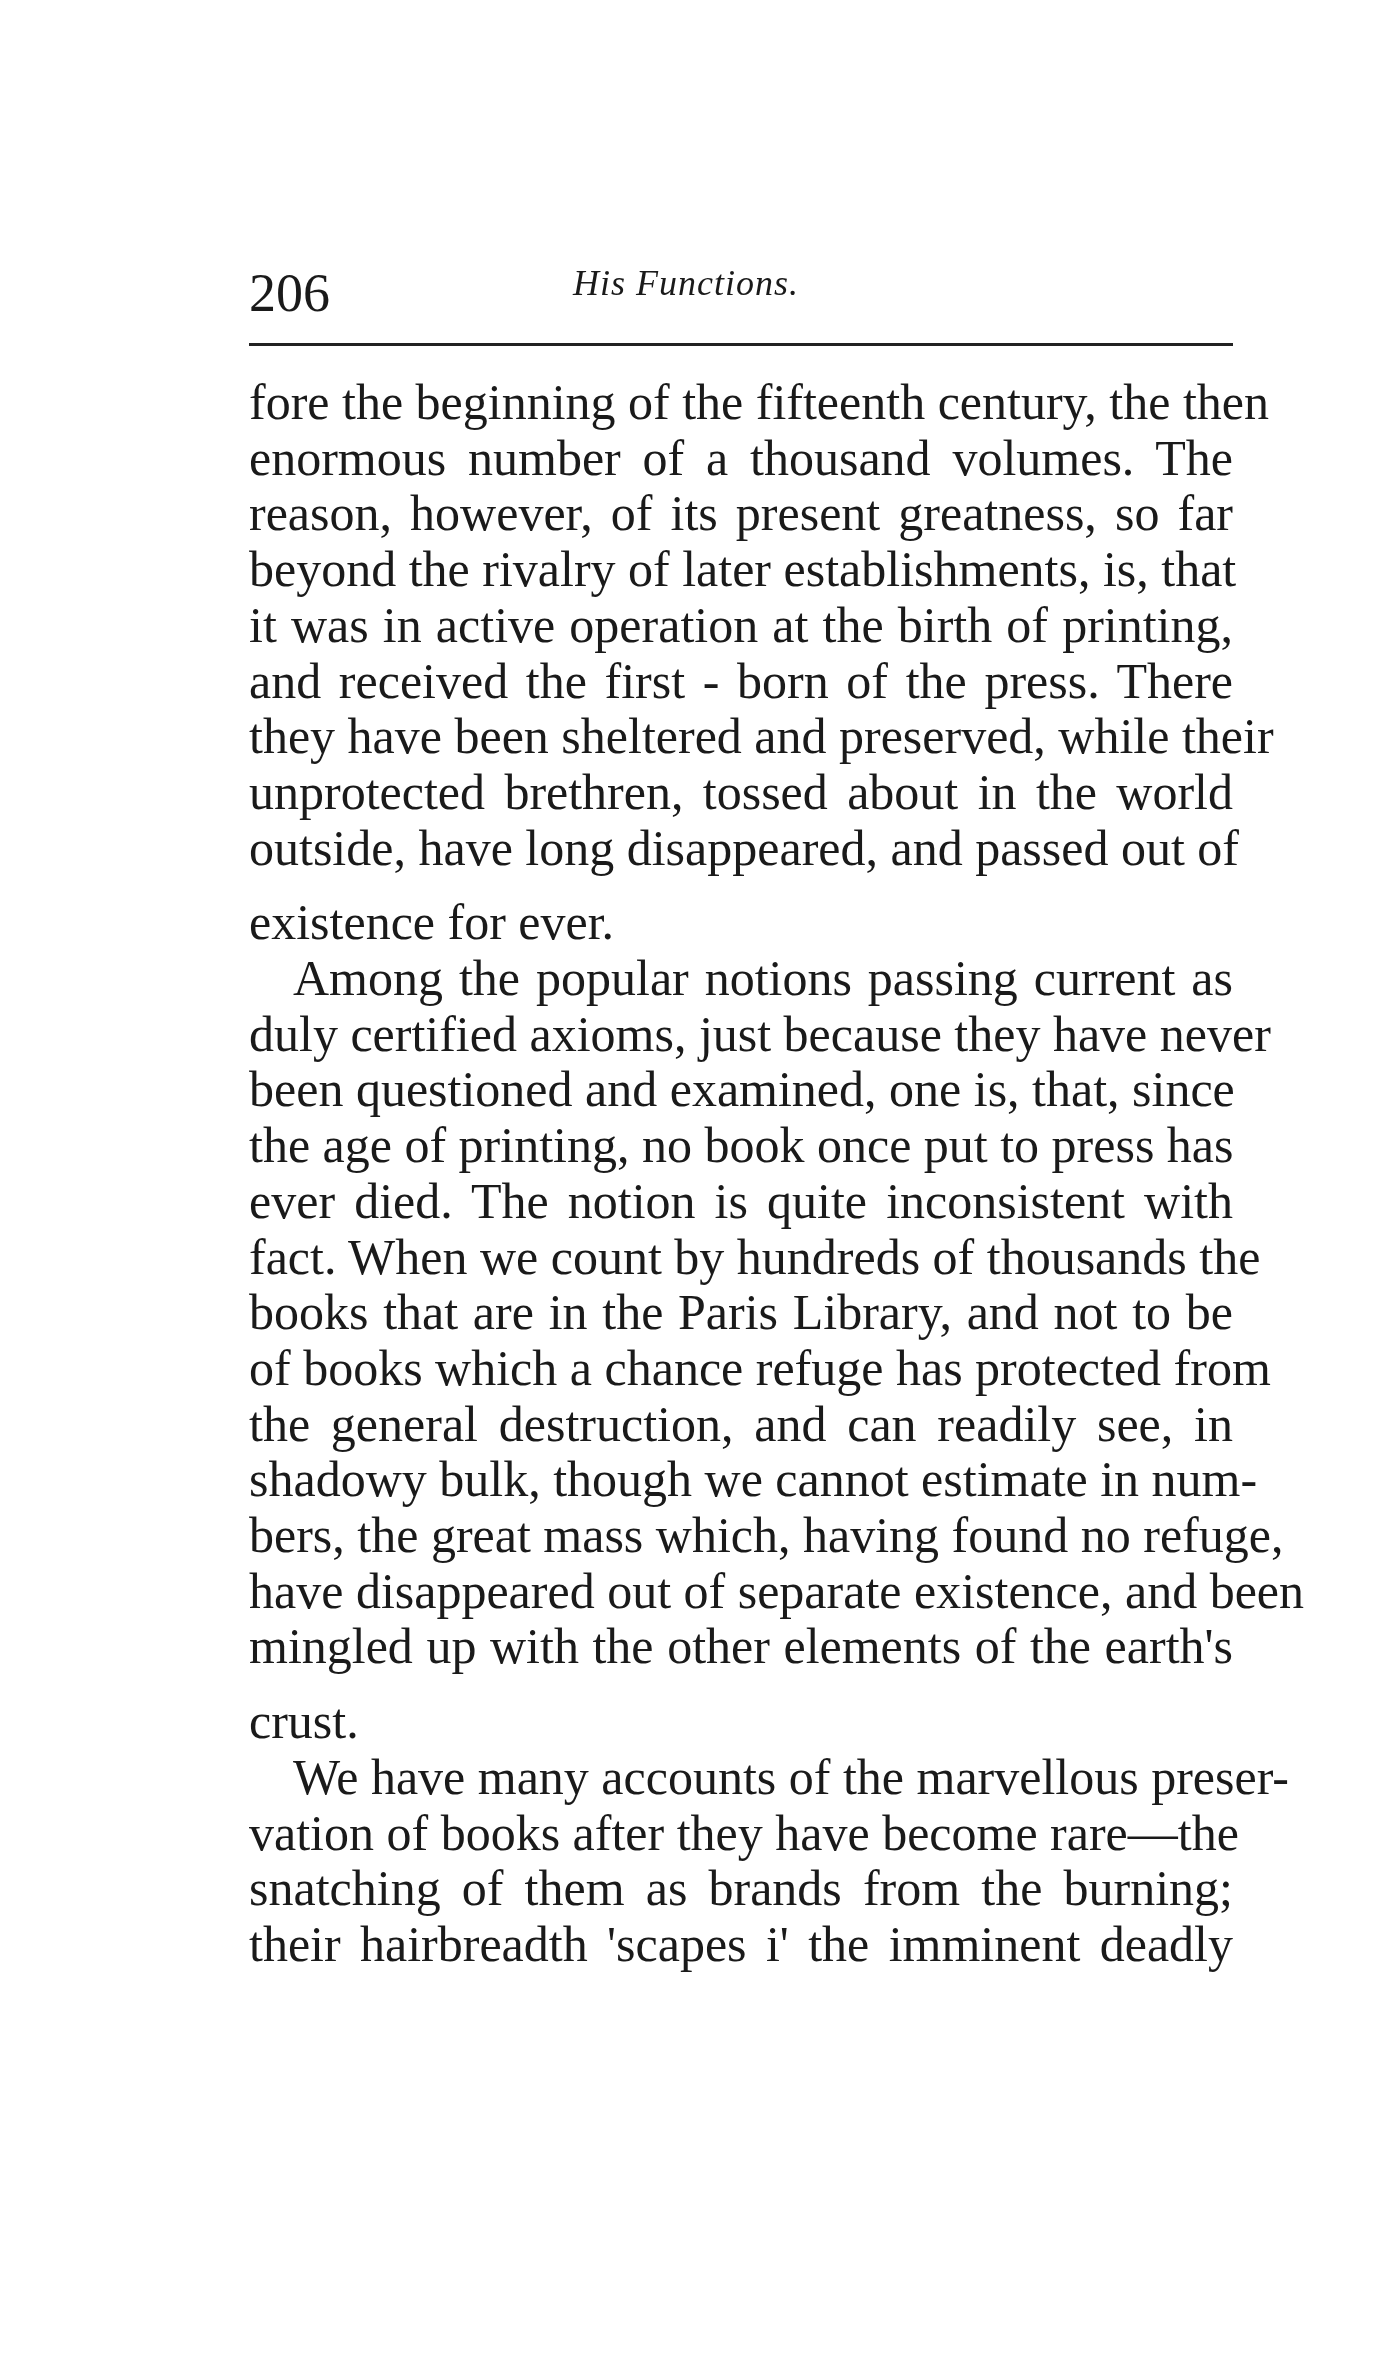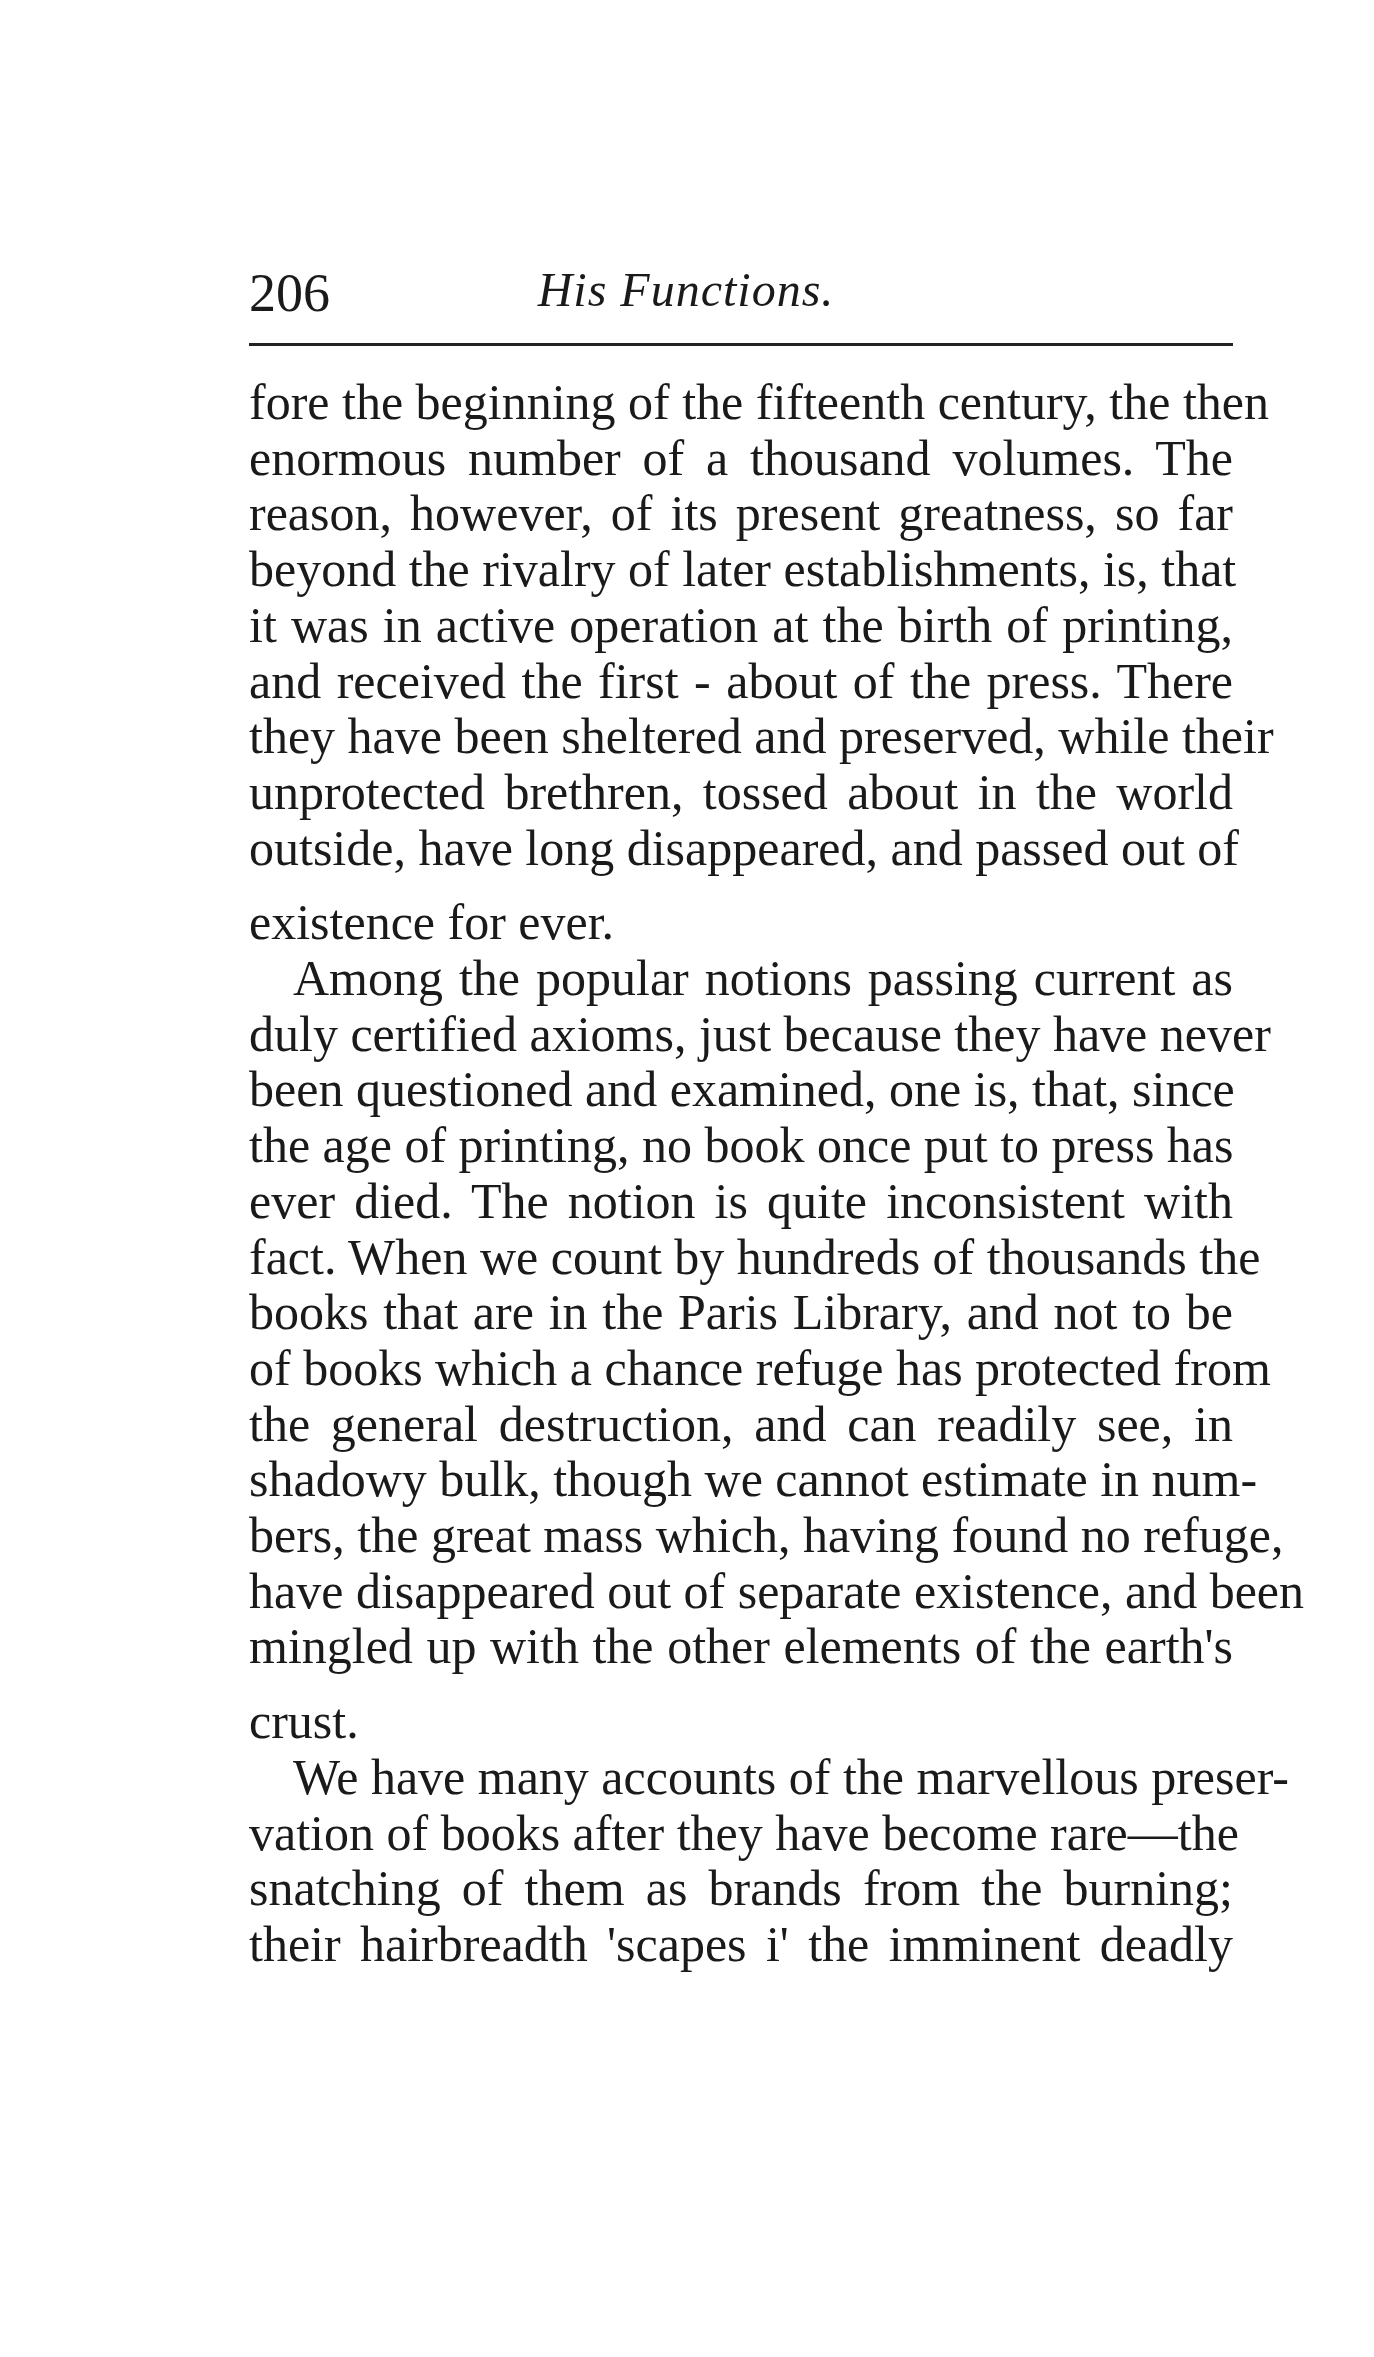--- a/index.html
+++ b/index.html
@@ -2,21 +2,21 @@
 <html><head>
 <meta charset="utf-8">
 <style>
   html, body { margin:0; padding:0; background:#ffffff; }
   body { width:1374px; height:2357px; position:relative; overflow:hidden;
          font-family:"Liberation Serif","DejaVu Serif",serif; color:#1a1a1a; }
   .page { position:absolute; left:249px; top:0; width:984px; }
   .header { position:absolute; top:262px; left:0; width:984px; height:60px; }
   .pagenum { position:absolute; left:0; top:0; font-size:54px; }
   .running { position:absolute; left:0; width:984px; top:0; text-align:center;
-             font-style:italic; font-size:48px; letter-spacing:1px; padding-right:110px; box-sizing:border-box; }
+             font-style:italic; font-size:36px; letter-spacing:1px; padding-right:110px; box-sizing:border-box; }
   .rule { position:absolute; top:343px; left:0; width:984px; height:3px; background:#222; }
   .body { position:absolute; top:375px; left:0; width:984px; font-size:50px; line-height:55.7px; }
   .body p { margin:0; text-align:justify; text-align-last:justify; }
   .body p .ln { display:block; text-align:justify; text-align-last:justify; white-space:nowrap; }
   .body p .ln.end { text-align-last:left;margin-top:19px; }
   .indent { padding-left:44px; }
 </style>
 </head>
 <body>
 
@@ -26,21 +26,21 @@
     <div class="running">His Functions.</div>
   </div>
   <div class="rule"></div>
   <div class="body">
     <p>
       <span class="ln">fore the beginning of the fifteenth century, the then</span>
       <span class="ln">enormous number of a thousand volumes. The</span>
       <span class="ln">reason, however, of its present greatness, so far</span>
       <span class="ln">beyond the rivalry of later establishments, is, that</span>
       <span class="ln">it was in active operation at the birth of printing,</span>
-      <span class="ln">and received the first - about of the press. There</span>
+      <span class="ln">and received the first - born of the press. There</span>
       <span class="ln">they have been sheltered and preserved, while their</span>
       <span class="ln">unprotected brethren, tossed about in the world</span>
       <span class="ln">outside, have long disappeared, and passed out of</span>
       <span class="ln end">existence for ever.</span>
     </p>
     <p>
       <span class="ln indent">Among the popular notions passing current as</span>
       <span class="ln">duly certified axioms, just because they have never</span>
       <span class="ln">been questioned and examined, one is, that, since</span>
       <span class="ln">the age of printing, no book once put to press has</span>

